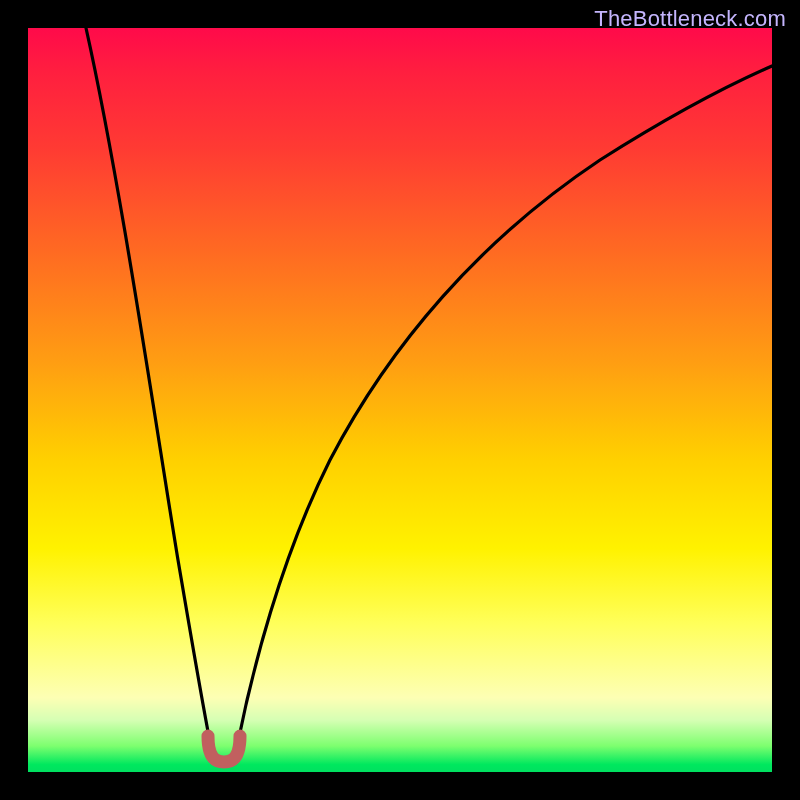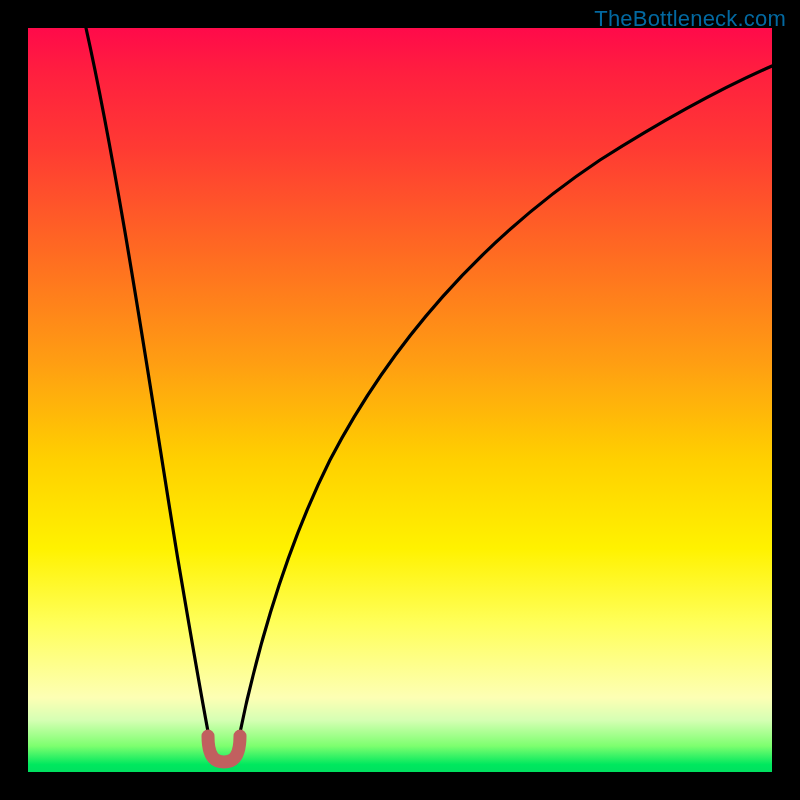--- a/index.html
+++ b/index.html
@@ -41,21 +41,21 @@
       #00e85e 99%,
       #00e060 100%
     );
   }
   .watermark {
     position: absolute;
     top: 6px;
     right: 14px;
     font-family: Arial, Helvetica, sans-serif;
     font-size: 22px;
-    color: #0369a1;
+    color: #c4b5fd;
     font-weight: 500;
     letter-spacing: 0.2px;
   }
   svg.curves {
     position: absolute;
     left: 0;
     top: 0;
     width: 800px;
     height: 800px;
     overflow: visible;

